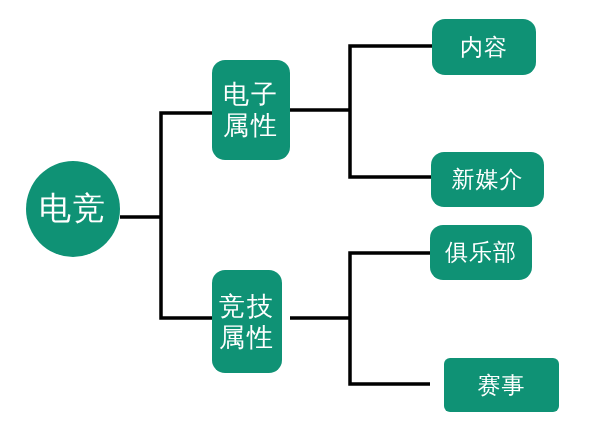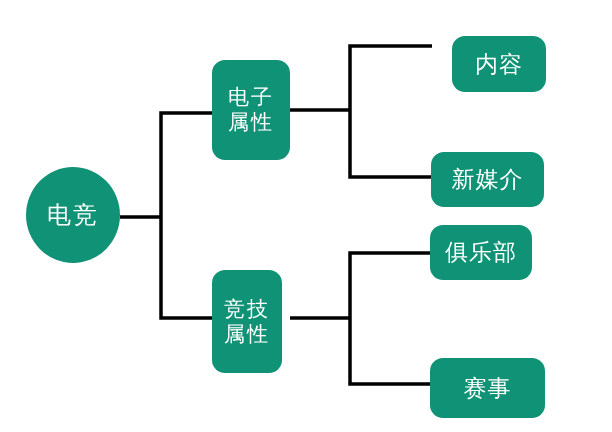--- a/index.html
+++ b/index.html
@@ -36,43 +36,43 @@
     align-items: center;
     justify-content: center;
     text-align: center;
     font-weight: 500;
     letter-spacing: 2px;
     box-sizing: border-box;
     user-select: none;
   }
   .node-root {
     left: 26px;
-    top: 167px;
+    top: 161px;
     width: 94px;
     height: 96px;
     border-radius: 50%;
-    font-size: 24px;
+    font-size: 32px;
     font-family: Liberation Serif, serif;
   }
   .node-branch {
     border-radius: 13px;
-    font-size: 21px;
+    font-size: 26px;
     line-height: 1.18;
   }
   .node-branch-1 { left: 212px; top: 60px;  width: 78px; height: 100px; }
   .node-branch-2 { left: 212px; top: 270px; width: 70px; height: 103px; }
   .node-leaf {
     border-radius: 13px;
     font-size: 23px;
     letter-spacing: 1px;
   }
-  .node-leaf-1 { left: 432px; top: 36px;  width: 94px; height: 56px; margin-left: 20px; }
+  .node-leaf-1 { left: 432px; top: 19px;  width: 104px; height: 56px; }
   .node-leaf-2 { left: 431px; top: 152px; width: 113px; height: 55px; font-family: Liberation Serif, serif; }
   .node-leaf-3 { left: 430px; top: 225px; width: 102px; height: 55px; }
-  .node-leaf-4 { left: 430px; top: 358px; width: 115px; height: 60px; }
+  .node-leaf-4 { left: 444px; top: 358px; width: 115px; height: 54px; border-radius: 6px; }
   .branch-label { display: block; }
 </style>
 </head>
 <body>
 
 <div class="canvas">
 
   <svg class="connectors" width="612" height="432" viewBox="0 0 612 432" aria-hidden="true">
 
     <path d="M120 217 L161 217"></path>

